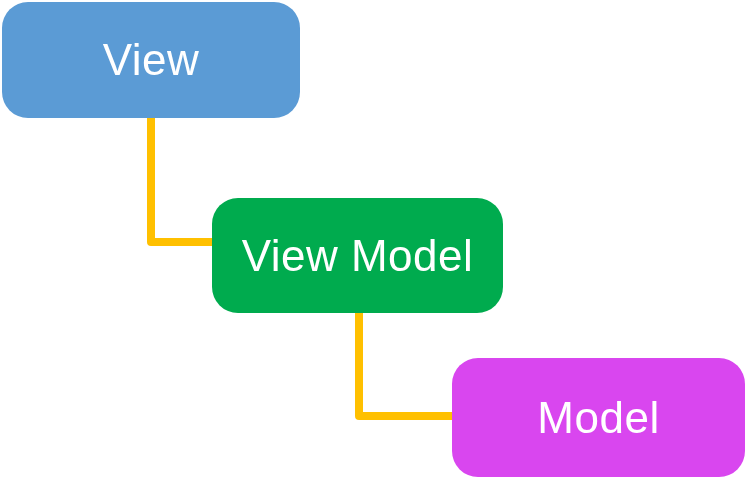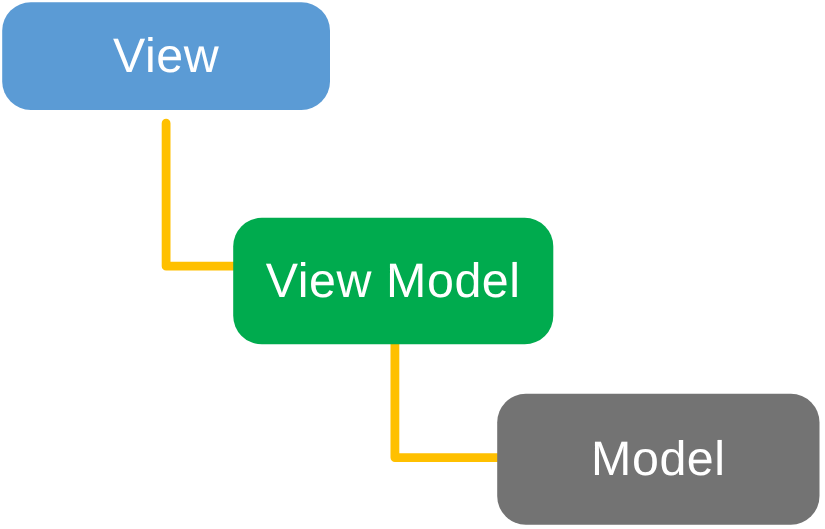--- a/index.html
+++ b/index.html
@@ -31,21 +31,21 @@
     color: #ffffff;
     font-size: 44px;
     line-height: 1;
     letter-spacing: 0.5px;
     user-select: none;
   }
   .node-view {
     left: 2px;
     top: 2px;
     width: 298px;
-    height: 98px;
+    height: 116px;
   }
   .node-view-model {
     left: 212px;
     top: 182px;
     width: 291px;
     height: 115px;
   }
   .node-model {
     left: 452px;
     top: 358px;
@@ -64,17 +64,17 @@
   </svg>
 
   <div class="node node-view" style="background-color: rgb(91, 155, 213); color: rgb(255, 255, 255);">
     <span>View</span>
   </div>
 
   <div class="node node-view-model" style="background-color: rgb(0, 171, 78); color: rgb(255, 255, 255); margin-top: 16px;">
     <span>View Model</span>
   </div>
 
-  <div class="node node-model" style="background-color: #737373; color: rgb(255, 255, 255);">
+  <div class="node node-model" style="background-color: #d946ef; color: rgb(255, 255, 255);">
     <span>Model</span>
   </div>
 
 </div>
 
 </body></html>

